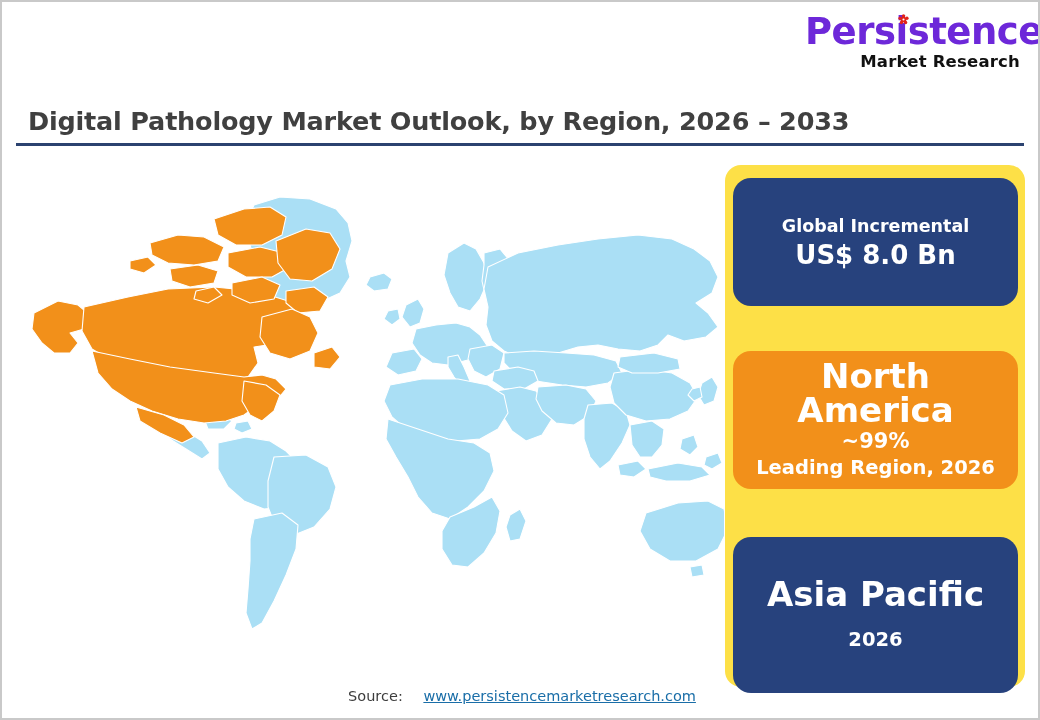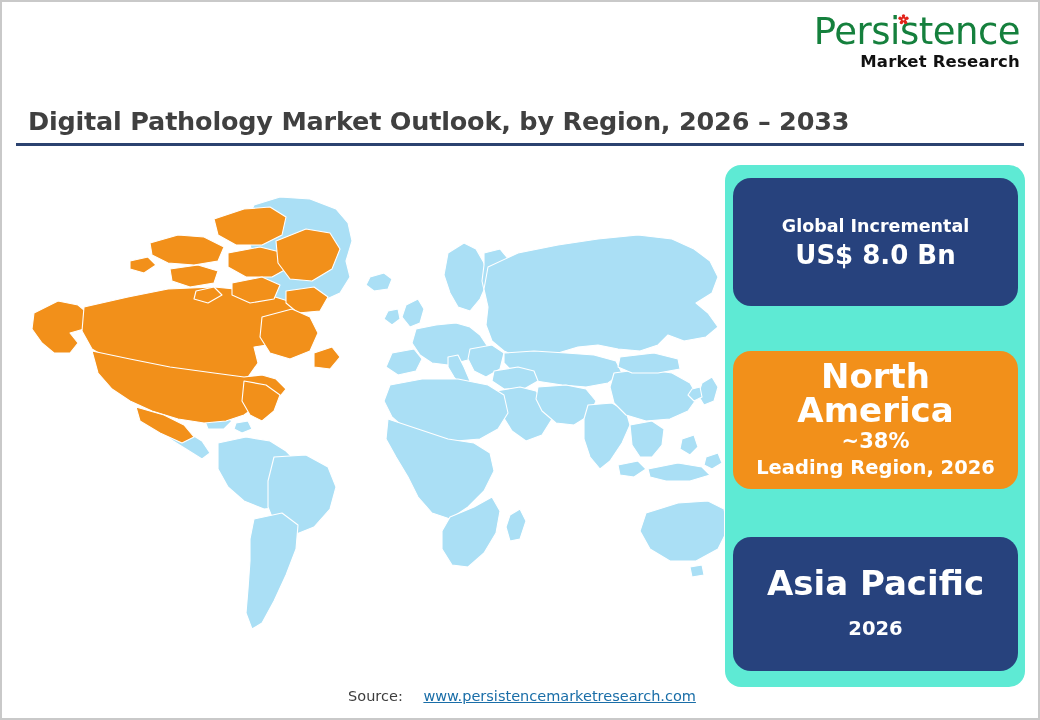--- a/index.html
+++ b/index.html
@@ -4,54 +4,54 @@
 <style>
   html,body{margin:0;padding:0;background:#fff;}
   body{font-family:"Liberation Sans",sans-serif;}
   .canvas{
     position:relative;width:1040px;height:720px;background:#ffffff;
     border:2px solid #c9c9c9;box-sizing:border-box;overflow:hidden;
   }
   
   .logo{position:absolute;right:18px;top:10px;width:215px;height:62px;text-align:right;}
   .logo-main{
-    font-size:37px;font-weight:normal;color:#15803d;letter-spacing:-0.5px;
+    font-size:37px;font-weight:bold;color:#6d28d9;letter-spacing:-0.5px;
     line-height:40px;font-family:"DejaVu Sans",sans-serif;white-space:nowrap;
   }
   .logo-sub{
     font-size:16.5px;font-weight:bold;color:#111111;letter-spacing:0.2px;
     line-height:18px;margin-top:1px;font-family:"DejaVu Sans",sans-serif;white-space:nowrap;
   }
   .logo-dot{position:absolute;left:93px;top:2px;width:11px;height:11px;}
   
   .title{
     position:absolute;left:26px;top:104px;
     font-size:25.5px;font-weight:bold;color:#404040;letter-spacing:-0.2px;
     font-family:"DejaVu Sans",sans-serif;white-space:nowrap;
   }
   .title-rule{position:absolute;left:14px;top:141px;width:1008px;height:3px;background:#2b4270;}
   
   .map-wrap{position:absolute;left:16px;top:155px;width:706px;height:520px;}
   .map-wrap svg{width:100%;height:100%;display:block;}
   
   .panel{
     position:absolute;left:723px;top:163px;width:300px;height:522px;
-    background:#5eead4;border-radius:16px;
+    background:#fde047;border-radius:16px;
     display:flex;flex-direction:column;align-items:center;
   }
   .card{
     width:285px;border-radius:18px;box-sizing:border-box;
     display:flex;flex-direction:column;align-items:center;justify-content:center;
     text-align:center;color:#ffffff;font-family:"DejaVu Sans",sans-serif;
   }
   .card-navy{background:#27427d;}
   .card-orange{background:#f2901a;}
   .card1{position:absolute;left:8px;top:13px;height:128px;padding:6px 10px;}
   .card2{position:absolute;left:8px;top:186px;height:138px;padding:6px 10px;}
-  .card3{position:absolute;left:8px;top:372px;height:134px;padding:20px 10px;gap:16px;}
+  .card3{position:absolute;left:8px;top:372px;height:156px;padding:20px 10px;gap:16px;}
   .l-sm{font-size:17.5px;font-weight:bold;line-height:25px;}
   .l-md{font-size:21px;font-weight:bold;line-height:28px;}
   .l-lg{font-size:26px;font-weight:bold;line-height:32px;}
   .l-xl{font-size:34px;font-weight:bold;line-height:34px;}
   .l-mid{font-size:19.5px;font-weight:bold;line-height:26px;}
   
   .source{
     position:absolute;left:0;top:686px;width:1040px;text-align:center;
     font-size:14.5px;color:#3d3d3d;font-family:"DejaVu Sans",sans-serif;
   }
@@ -192,21 +192,21 @@
 
   <div class="panel">
 
     <div class="card card-navy card1">
       <div class="l-sm">Global Incremental</div>
       <div class="l-lg">US$ 8.0 Bn</div>
     </div>
 
     <div class="card card-orange card2">
       <div class="l-xl">North America</div>
-      <div class="l-md">~38%</div>
+      <div class="l-md">~99%</div>
       <div class="l-mid">Leading Region, 2026</div>
     </div>
 
     <div class="card card-navy card3">
       <div class="l-xl">Asia Pacific</div>
       <div class="l-mid">2026</div>
     </div>
 
   </div>
 

